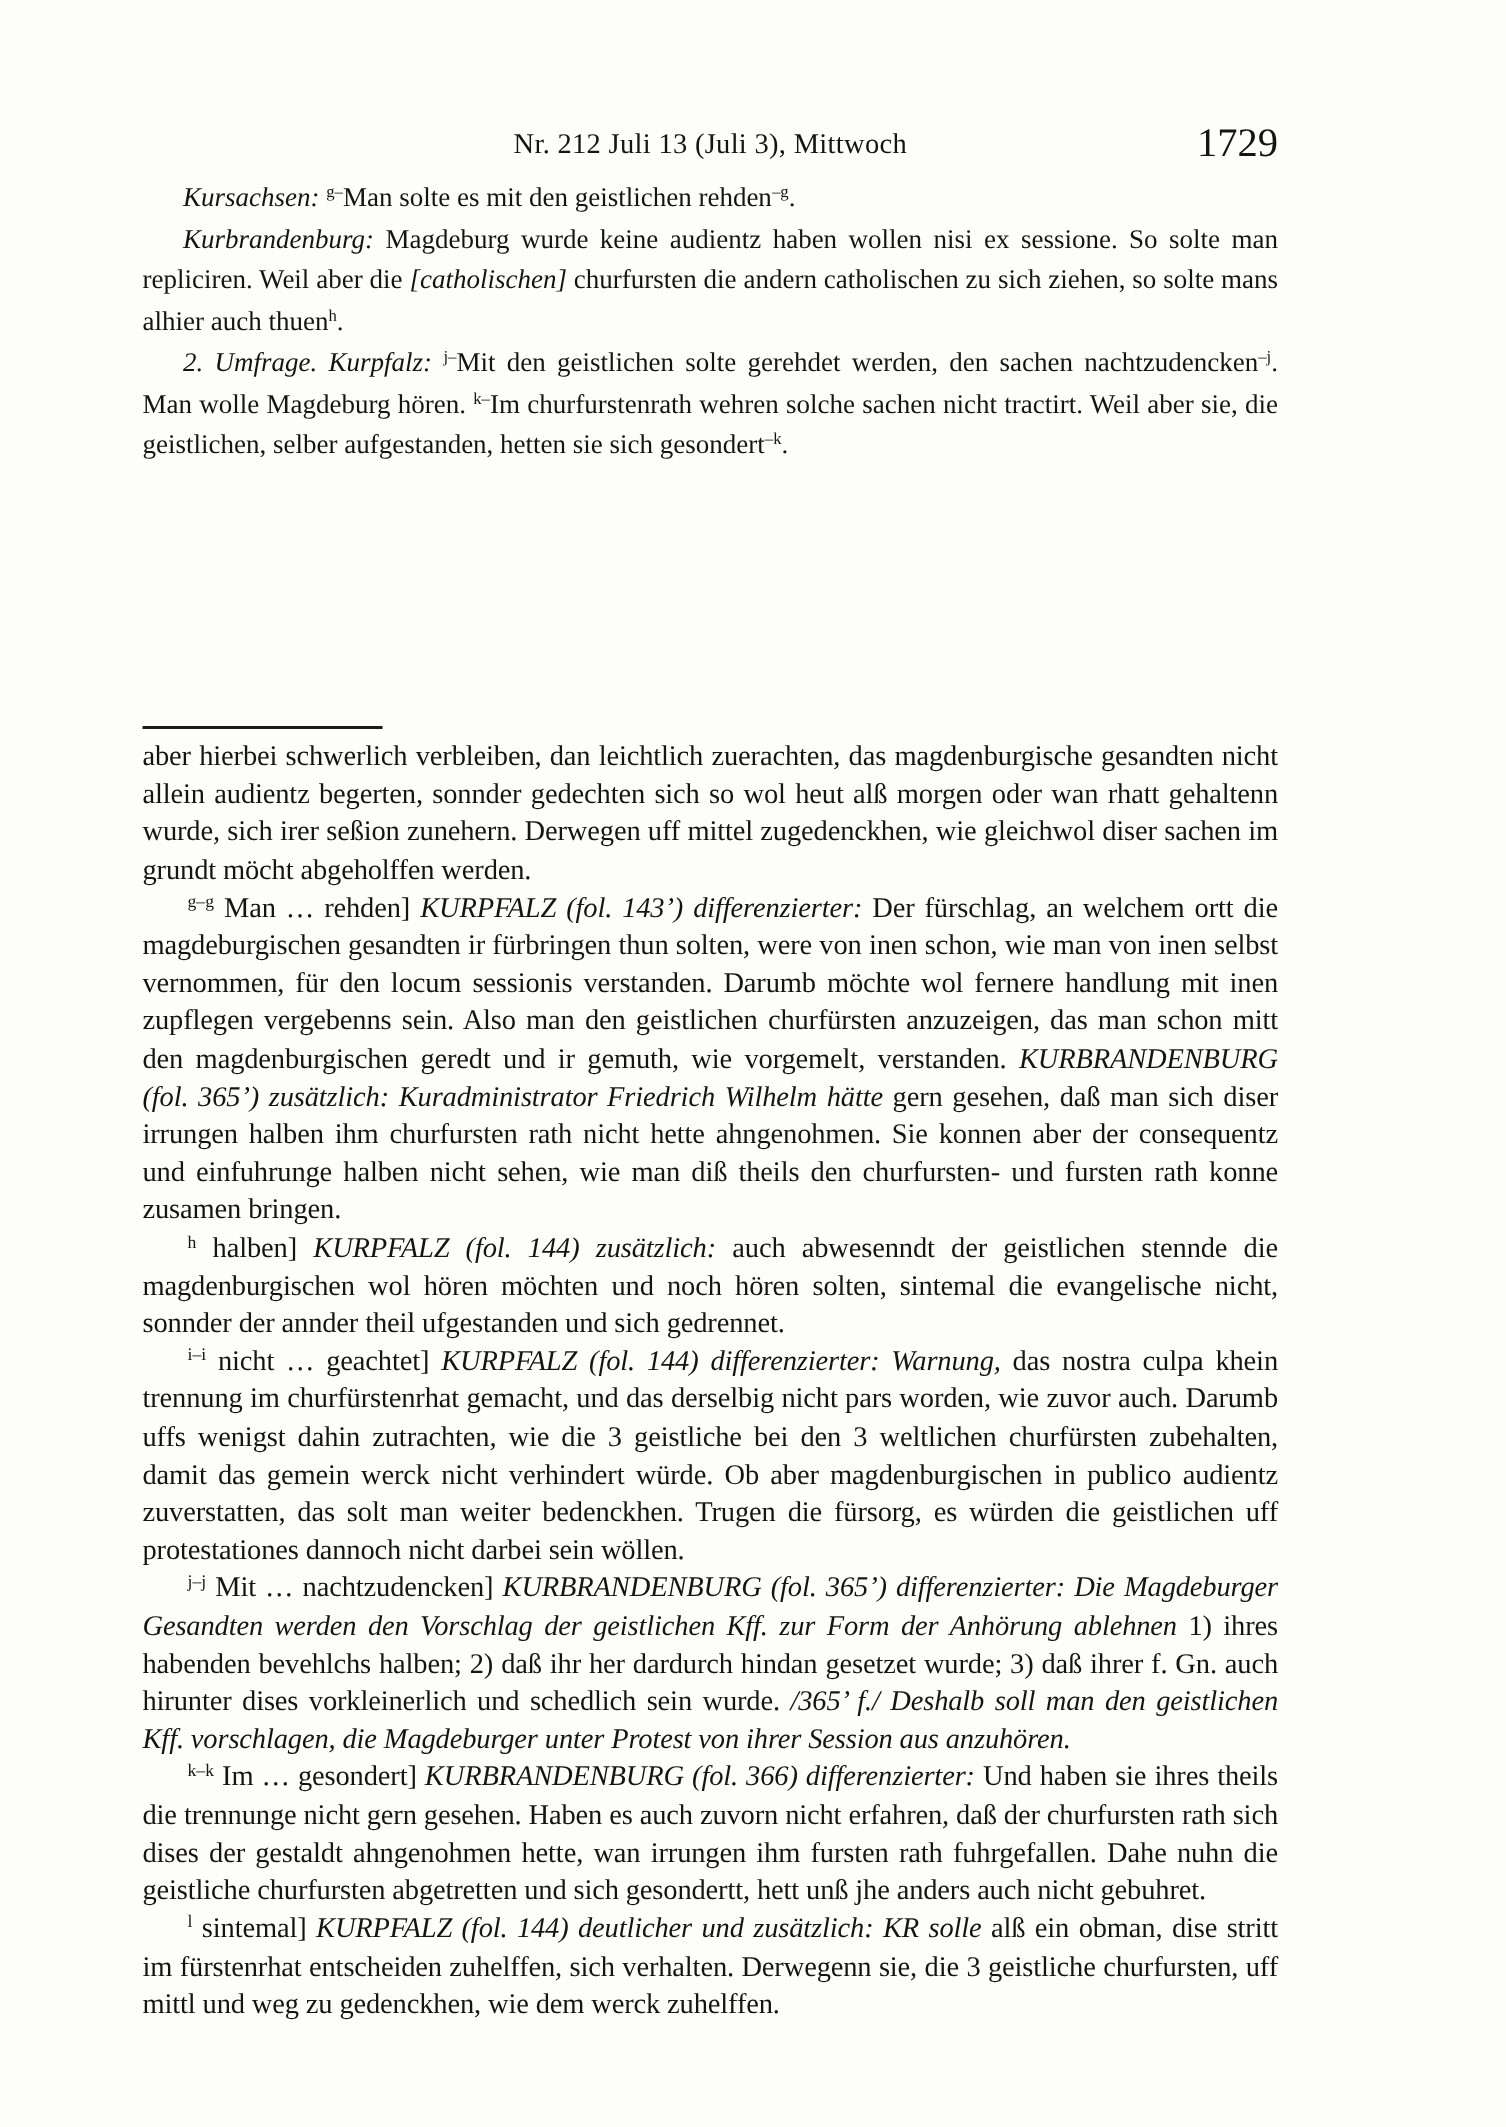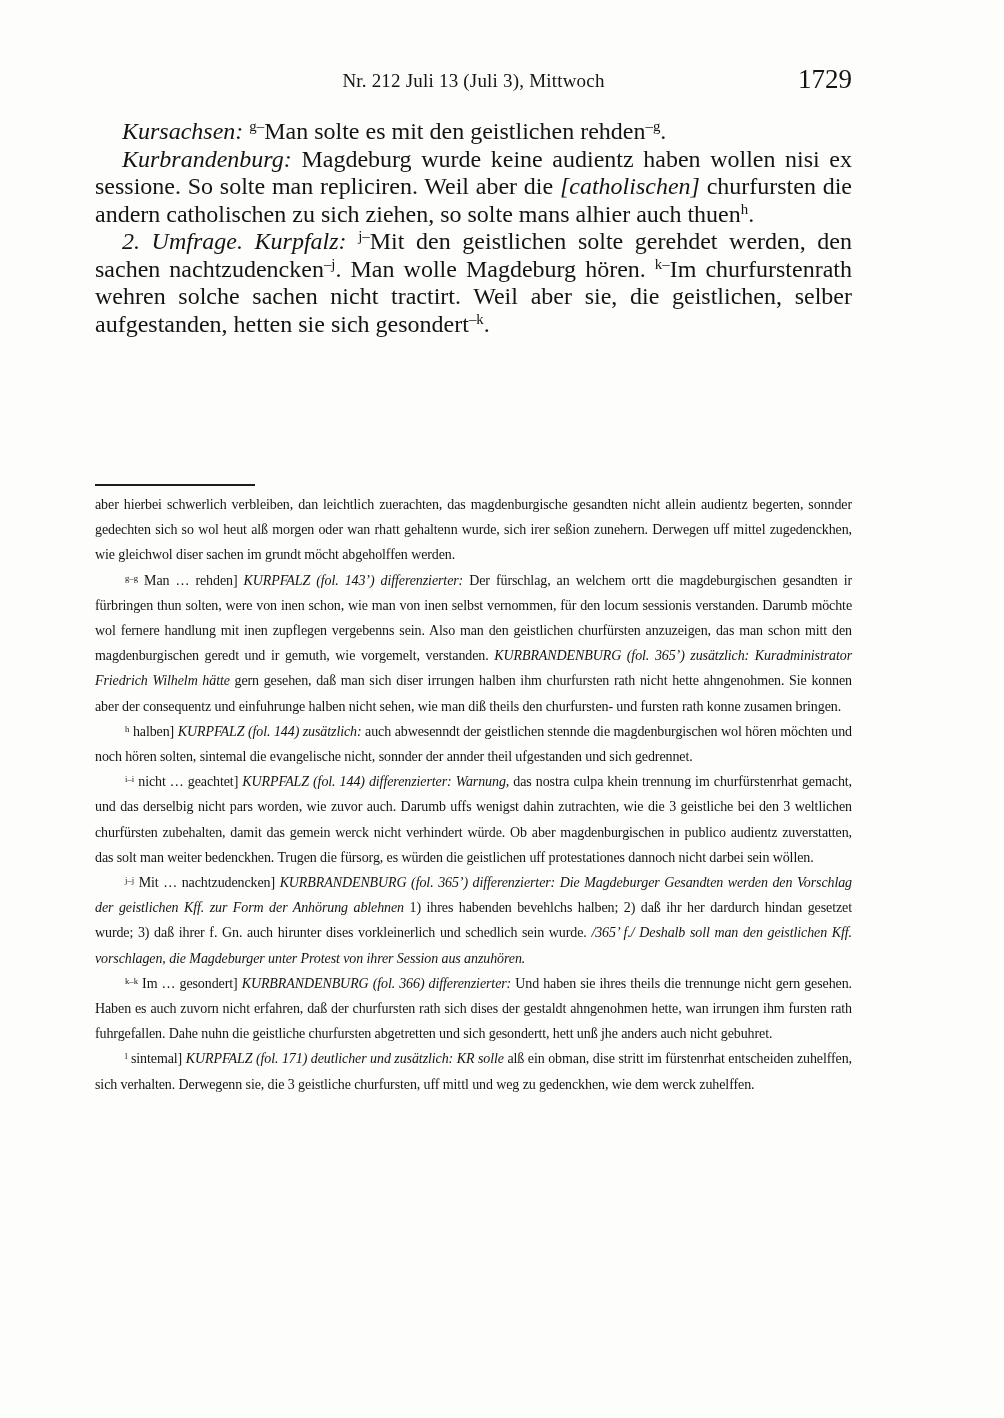--- a/index.html
+++ b/index.html
@@ -16,42 +16,42 @@
     font-family: "Liberation Serif", "DejaVu Serif", serif;
     overflow: hidden;
   }
   .content-col {
     position: absolute;
     left: 95px;
     width: 757px;
   }
   
   .header {
-    top: 64px;
+    top: 80px;
     height: 34px;
   }
   .running-head {
     position: absolute;
     left: 0;
     right: 0;
     text-align: center;
     font-size: 19px;
     letter-spacing: 0.2px;
     top: 6px;
   }
   .page-number {
     position: absolute;
     right: 0;
     top: 0;
     font-size: 27px;
   }
   
   .body-text {
     top: 118px;
-    font-size: 24px;
+    font-size: 18px;
     line-height: 27.5px;
     text-align: justify;
   }
   .body-text p {
     margin: 0;
     padding: 0;
   }
   .indent { text-indent: 27px; }
   .it { font-style: italic; }
   .sup {
@@ -64,21 +64,21 @@
   .footnote-rule {
     position: absolute;
     left: 95px;
     top: 484px;
     width: 160px;
     height: 2px;
     background: #1d1c1a;
   }
   .footnotes {
     top: 492px;
-    font-size: 14px;
+    font-size: 19px;
     line-height: 25.2px;
     text-align: justify;
     letter-spacing: -0.1px;
   }
   .footnotes p {
     margin: 0;
     padding: 0;
   }
   .footnotes .indent { text-indent: 30px; }
 </style>
@@ -100,16 +100,16 @@
 
   <div class="footnote-rule"></div>
 
   <div class="content-col footnotes" id="footnotes">
       <p class=""><span>aber hierbei schwerlich verbleiben, dan leichtlich zuerachten, das magdenburgische gesandten nicht allein audientz begerten, sonnder gedechten sich so wol heut alß morgen oder wan rhatt gehaltenn wurde, sich irer seßion zunehern. Derwegen uff mittel zugedenckhen, wie gleichwol diser sachen im grundt möcht abgeholffen werden.</span></p>
       <p class="indent"><span class="sup">g–g</span><span> Man … rehden] </span><span class="it">KURPFALZ (fol. 143’) differenzierter:</span><span> Der fürschlag, an welchem ortt die magdeburgischen gesandten ir fürbringen thun solten, were von inen schon, wie man von inen selbst vernommen, für den locum sessionis verstanden. Darumb möchte wol fernere handlung mit inen zupflegen vergebenns sein. Also man den geistlichen churfürsten anzuzeigen, das man schon mitt den magdenburgischen geredt und ir gemuth, wie vorgemelt, verstanden. </span><span class="it">KURBRANDENBURG (fol. 365’) zusätzlich: Kuradministrator Friedrich Wilhelm hätte</span><span> gern gesehen, daß man sich diser irrungen halben ihm churfursten rath nicht hette ahngenohmen. Sie konnen aber der consequentz und einfuhrunge halben nicht sehen, wie man diß theils den churfursten- und fursten rath konne zusamen bringen.</span></p>
       <p class="indent"><span class="sup">h</span><span> halben] </span><span class="it">KURPFALZ (fol. 144) zusätzlich:</span><span> auch abwesenndt der geistlichen stennde die magdenburgischen wol hören möchten und noch hören solten, sintemal die evangelische nicht, sonnder der annder theil ufgestanden und sich gedrennet.</span></p>
       <p class="indent"><span class="sup">i–i</span><span> nicht … geachtet] </span><span class="it">KURPFALZ (fol. 144) differenzierter: Warnung,</span><span> das nostra culpa khein trennung im churfürstenrhat gemacht, und das derselbig nicht pars worden, wie zuvor auch. Darumb uffs wenigst dahin zutrachten, wie die 3 geistliche bei den 3 weltlichen churfürsten zubehalten, damit das gemein werck nicht verhindert würde. Ob aber magdenburgischen in publico audientz zuverstatten, das solt man weiter bedenckhen. Trugen die fürsorg, es würden die geistlichen uff protestationes dannoch nicht darbei sein wöllen.</span></p>
       <p class="indent"><span class="sup">j–j</span><span> Mit … nachtzudencken] </span><span class="it">KURBRANDENBURG (fol. 365’) differenzierter: Die Magdeburger Gesandten werden den Vorschlag der geistlichen Kff. zur Form der Anhörung ablehnen</span><span> 1) ihres habenden bevehlchs halben; 2) daß ihr her dardurch hindan gesetzet wurde; 3) daß ihrer f. Gn. auch hirunter dises vorkleinerlich und schedlich sein wurde. </span><span class="it">/365’ f./ Deshalb soll man den geistlichen Kff. vorschlagen, die Magdeburger unter Protest von ihrer Session aus anzuhören.</span></p>
       <p class="indent"><span class="sup">k–k</span><span> Im … gesondert] </span><span class="it">KURBRANDENBURG (fol. 366) differenzierter:</span><span> Und haben sie ihres theils die trennunge nicht gern gesehen. Haben es auch zuvorn nicht erfahren, daß der churfursten rath sich dises der gestaldt ahngenohmen hette, wan irrungen ihm fursten rath fuhrgefallen. Dahe nuhn die geistliche churfursten abgetretten und sich gesondertt, hett unß jhe anders auch nicht gebuhret.</span></p>
-      <p class="indent"><span class="sup">l</span><span> sintemal] </span><span class="it">KURPFALZ (fol. 171) deutlicher und zusätzlich: KR solle</span><span> alß ein obman, dise stritt im fürstenrhat entscheiden zuhelffen, sich verhalten. Derwegenn sie, die 3 geistliche churfursten, uff mittl und weg zu gedenckhen, wie dem werck zuhelffen.</span></p>
+      <p class="indent"><span class="sup">l</span><span> sintemal] </span><span class="it">KURPFALZ (fol. 144) deutlicher und zusätzlich: KR solle</span><span> alß ein obman, dise stritt im fürstenrhat entscheiden zuhelffen, sich verhalten. Derwegenn sie, die 3 geistliche churfursten, uff mittl und weg zu gedenckhen, wie dem werck zuhelffen.</span></p>
     </div>
 
 </div>
 
 </body></html>

